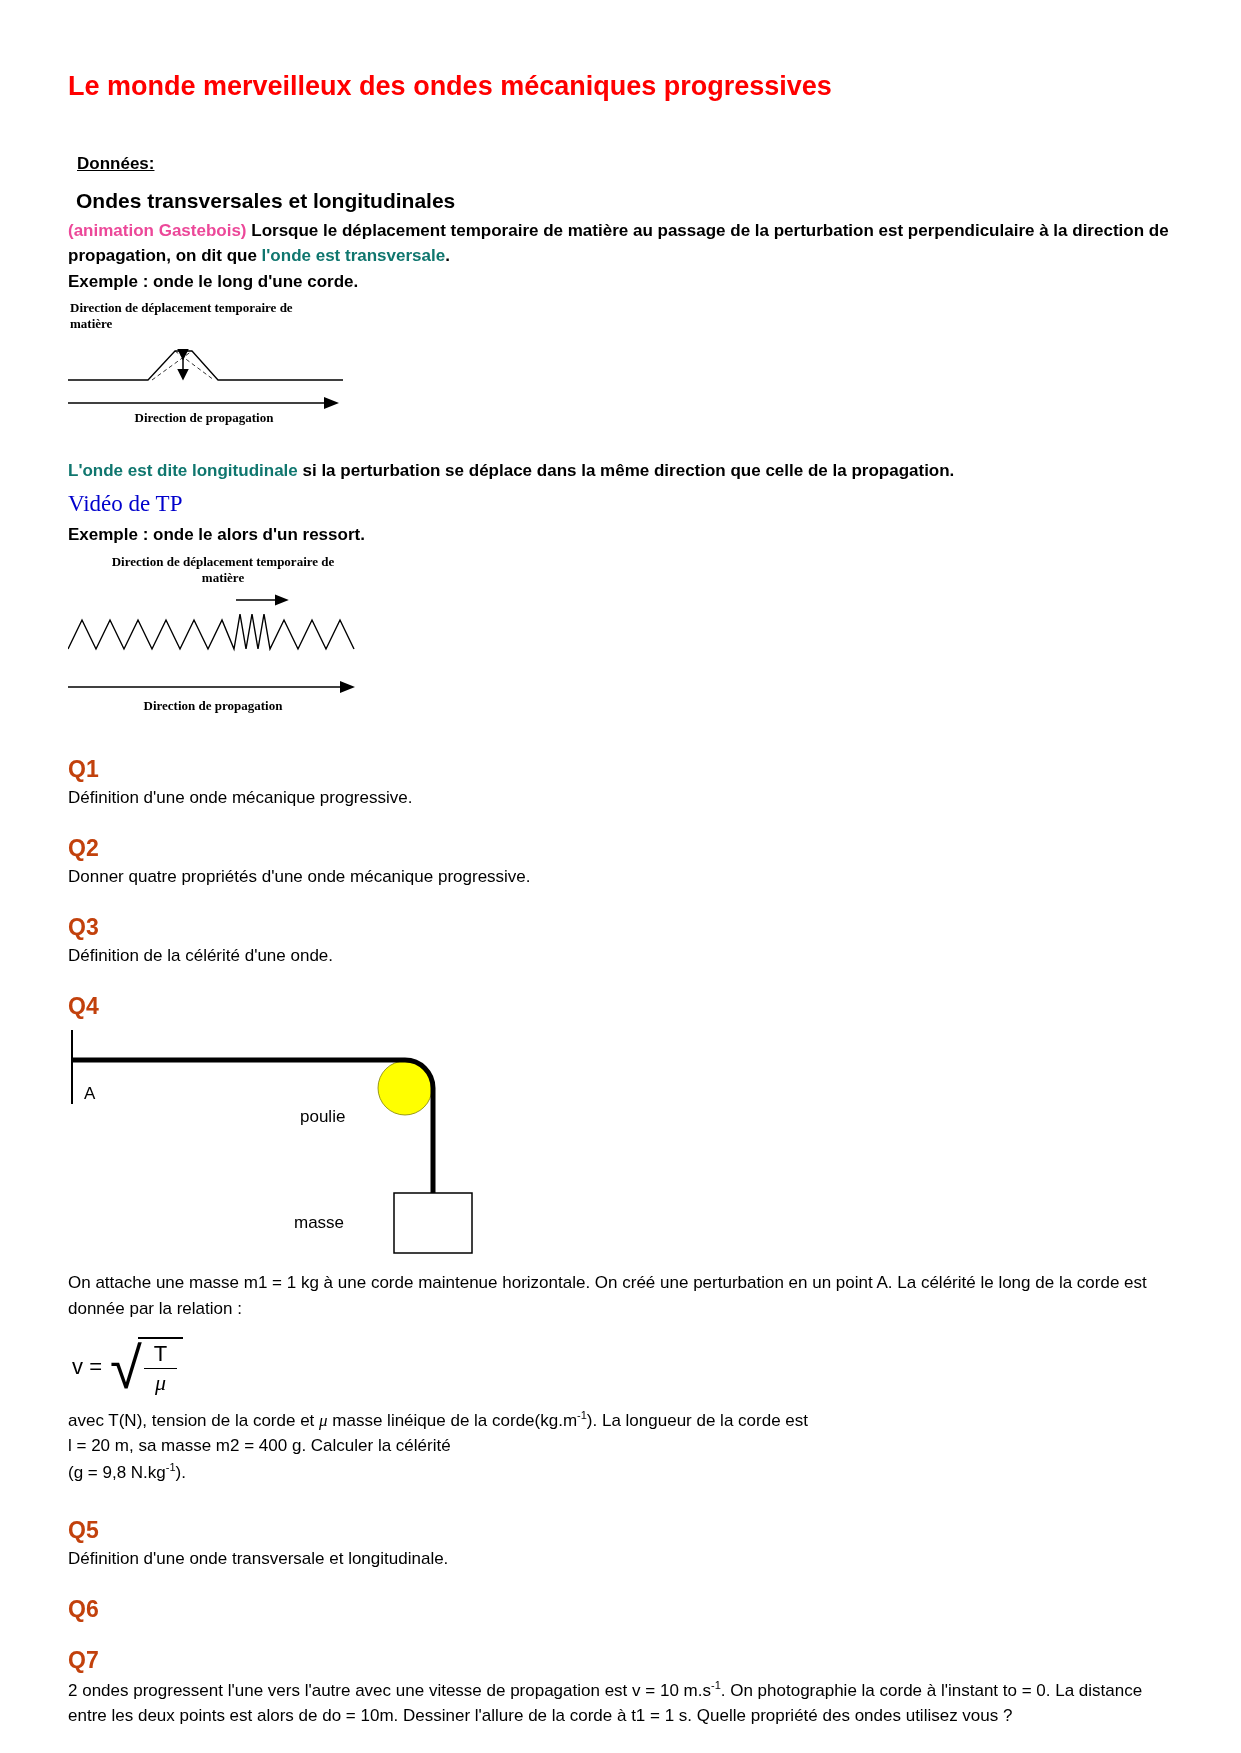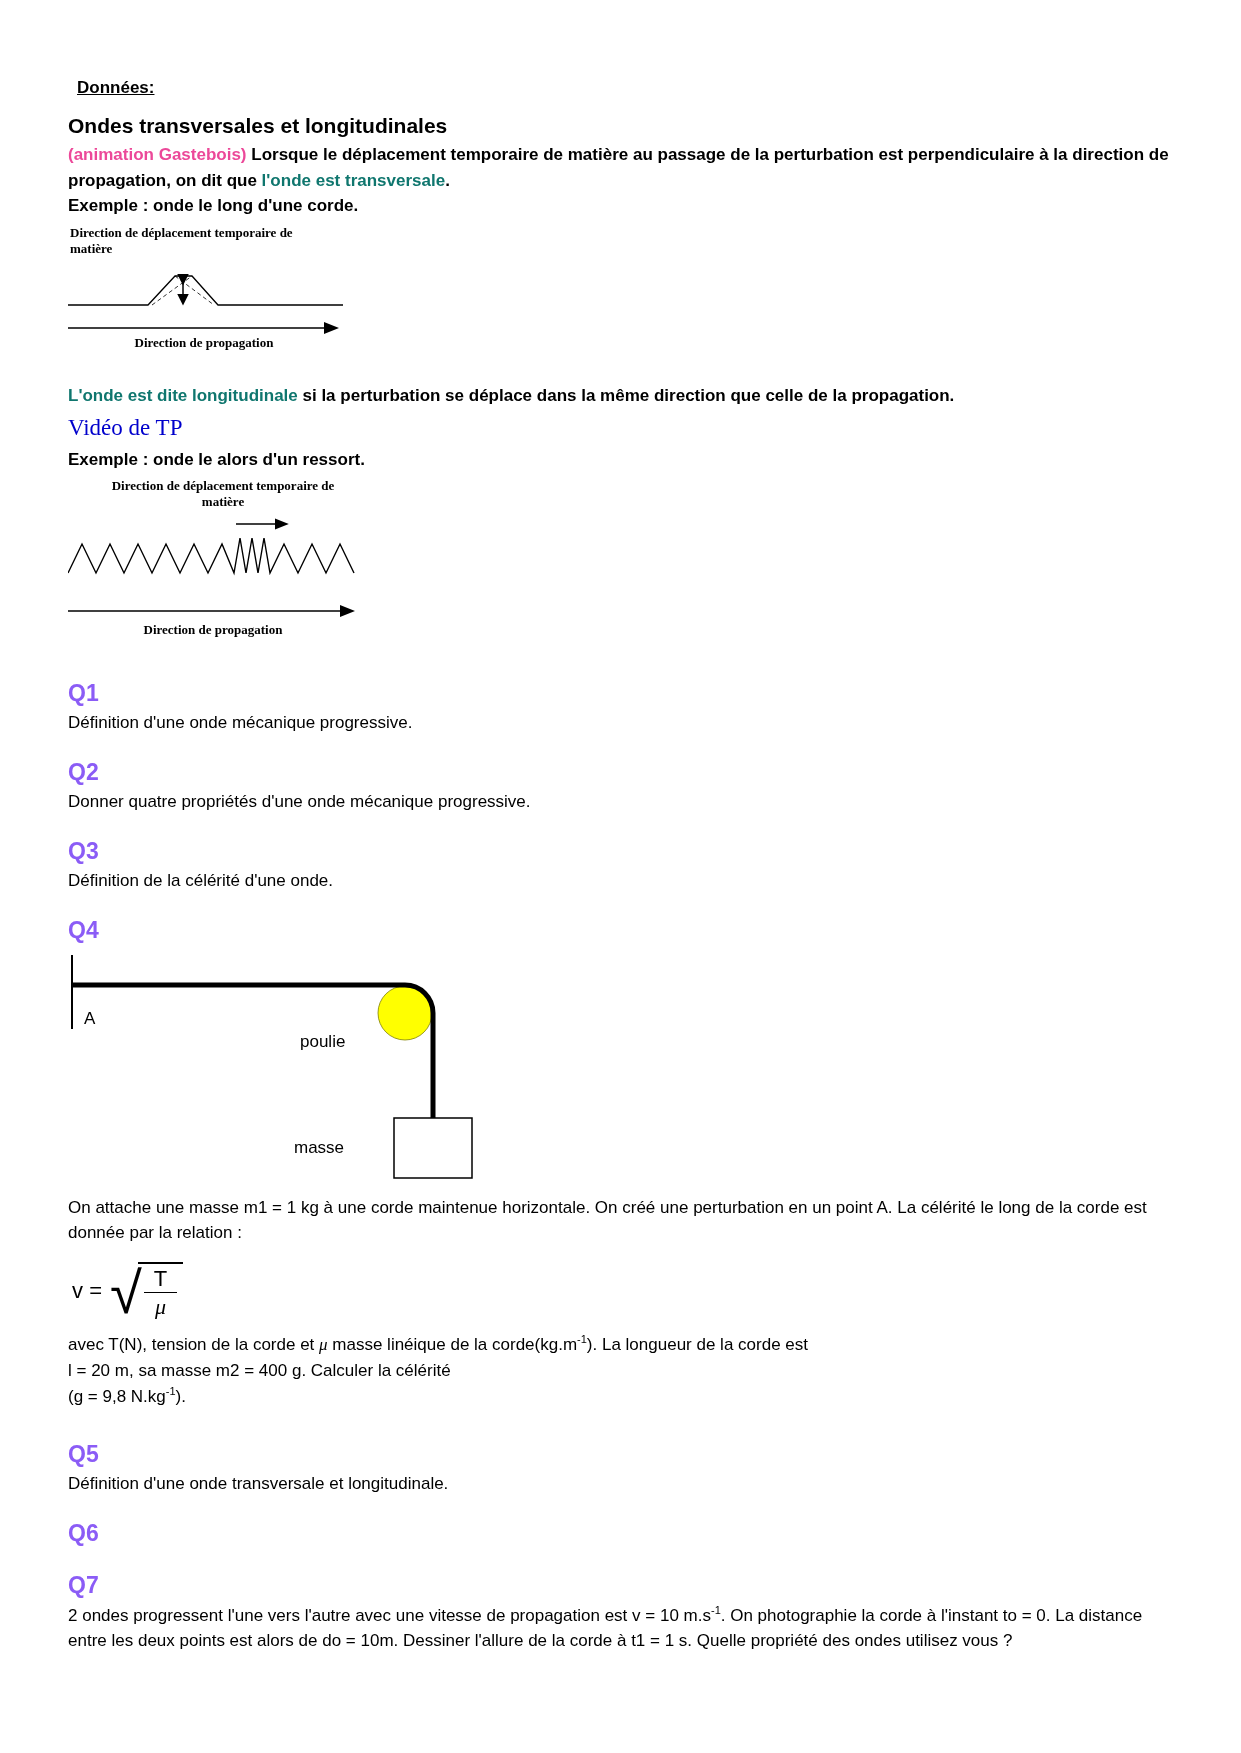--- a/index.html
+++ b/index.html
@@ -5,46 +5,47 @@
   html,body{margin:0;padding:0;background:#fff;}
   .page{
     width:1241px; min-height:1753px; box-sizing:border-box;
     background:#fff; color:#000;
     padding:66px 68px 60px 68px;
     font-family:"Liberation Sans", sans-serif;
     font-size:17px; line-height:1.5;
   }
   .title{color:#ff0000; font-size:27px; font-weight:bold; margin:0 0 44px 0;}
   .donnees{font-size:17px; font-weight:bold; text-decoration:underline; margin:9px;}
-  .section-title{font-size:21px; font-weight:bold; margin:1px 0 1px 0;}
+  .section-title{font-size:21px; font-weight:bold; margin:1px 0 1px 8px;}
   .b{font-weight:bold;}
   .red{color:#0f766e;}
   a.link{color:#ec4899; text-decoration:none; cursor:pointer;}
   p{margin:0;}
   .para{margin:0;}
   .video-link{font-family:"Liberation Serif", serif; font-size:23px; color:#0000cc; display:inline-block; margin:3px 0 1px 0;}
-  .qhead{color:#8b5cf6; font-size:23px; font-weight:bold; margin:24px 0 2px 0; line-height:1.2;}
+  .qhead{color:#c2410c; font-size:23px; font-weight:bold; margin:24px 0 2px 0; line-height:1.2;}
   .qhead.first{margin-top:34px;}
   .diagram{display:block; margin:6px 0 0 0;}
   .dg-label{font-family:"Liberation Serif", serif; font-weight:bold; font-size:13px;}
   sup{font-size:11px;}
   .mu{font-family:"Liberation Serif", serif; font-style:italic;}
   .formula{display:flex; align-items:center; margin:16px 0 12px 4px; font-size:22px;}
   .f-lhs{margin-right:8px;}
   .sqrt-sign{font-size:58px; font-weight:400; line-height:0.9; margin-right:-4px; transform:translateY(2px);}
   .frac{display:inline-flex; flex-direction:column; align-items:center; border-top:2px solid #000; padding:2px 6px 0 6px;}
   .frac .num{border-bottom:1.5px solid #000; padding:0 10px 1px 10px; line-height:1.15;}
   .frac .den{padding-top:1px; line-height:1.15;}
   .q4-spacer{height:6px;}
 </style>
 </head>
 <body>
 
 <div class="page">
 
+  <h1 class="title">Le monde merveilleux des ondes mécaniques progressives</h1>
 
   <p class="donnees">Données:</p>
   <h2 class="section-title">Ondes transversales et longitudinales</h2>
 
   <p class="para b"><a class="link b">(animation Gastebois)</a><span> Lorsque le déplacement temporaire de matière au passage de la perturbation est perpendiculaire à la direction de propagation, on dit que </span><span class="red">l'onde est transversale</span><span>.</span></p>
 
   <p class="para b">Exemple : onde le long d'une corde.</p>
 
   
   <svg class="diagram" width="360" height="128" viewBox="0 0 360 128">

